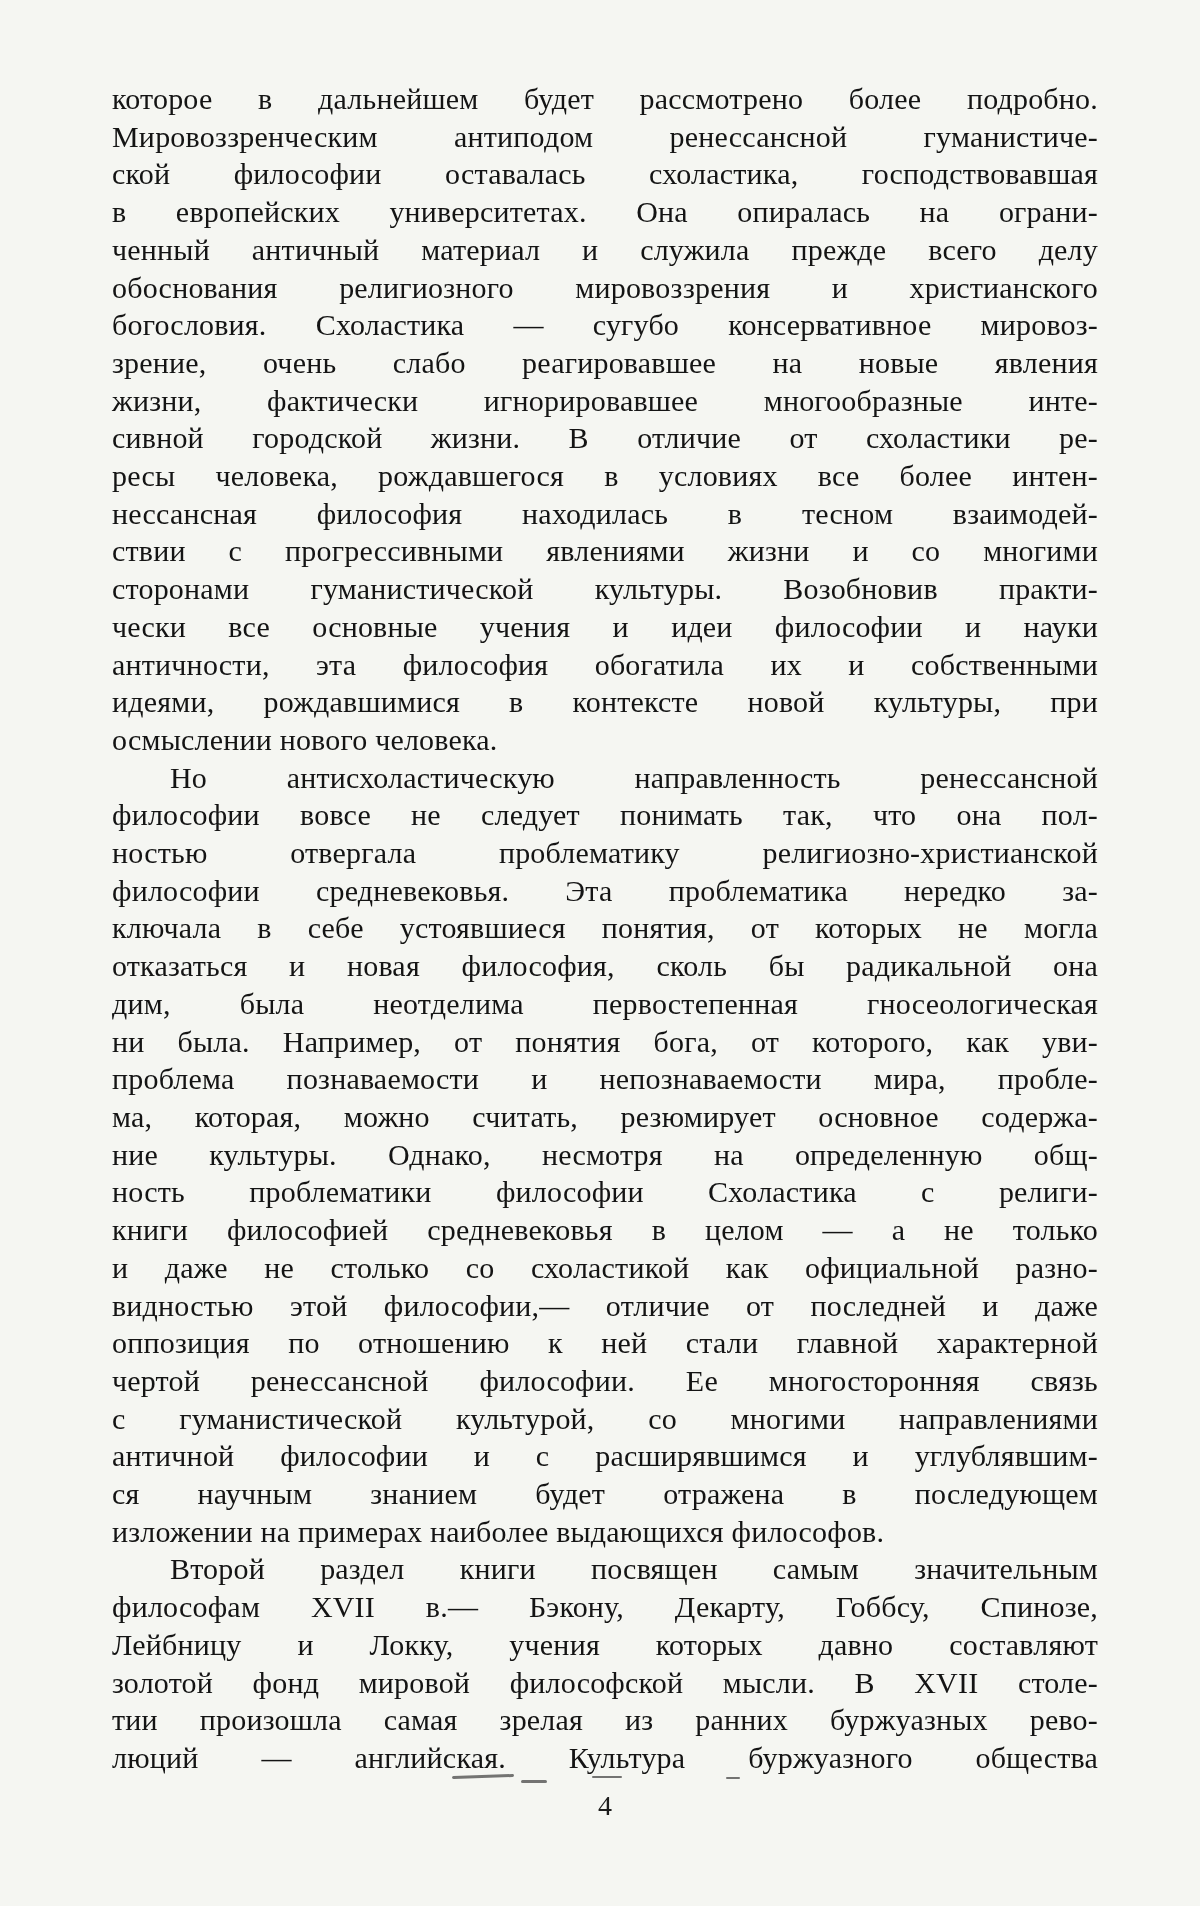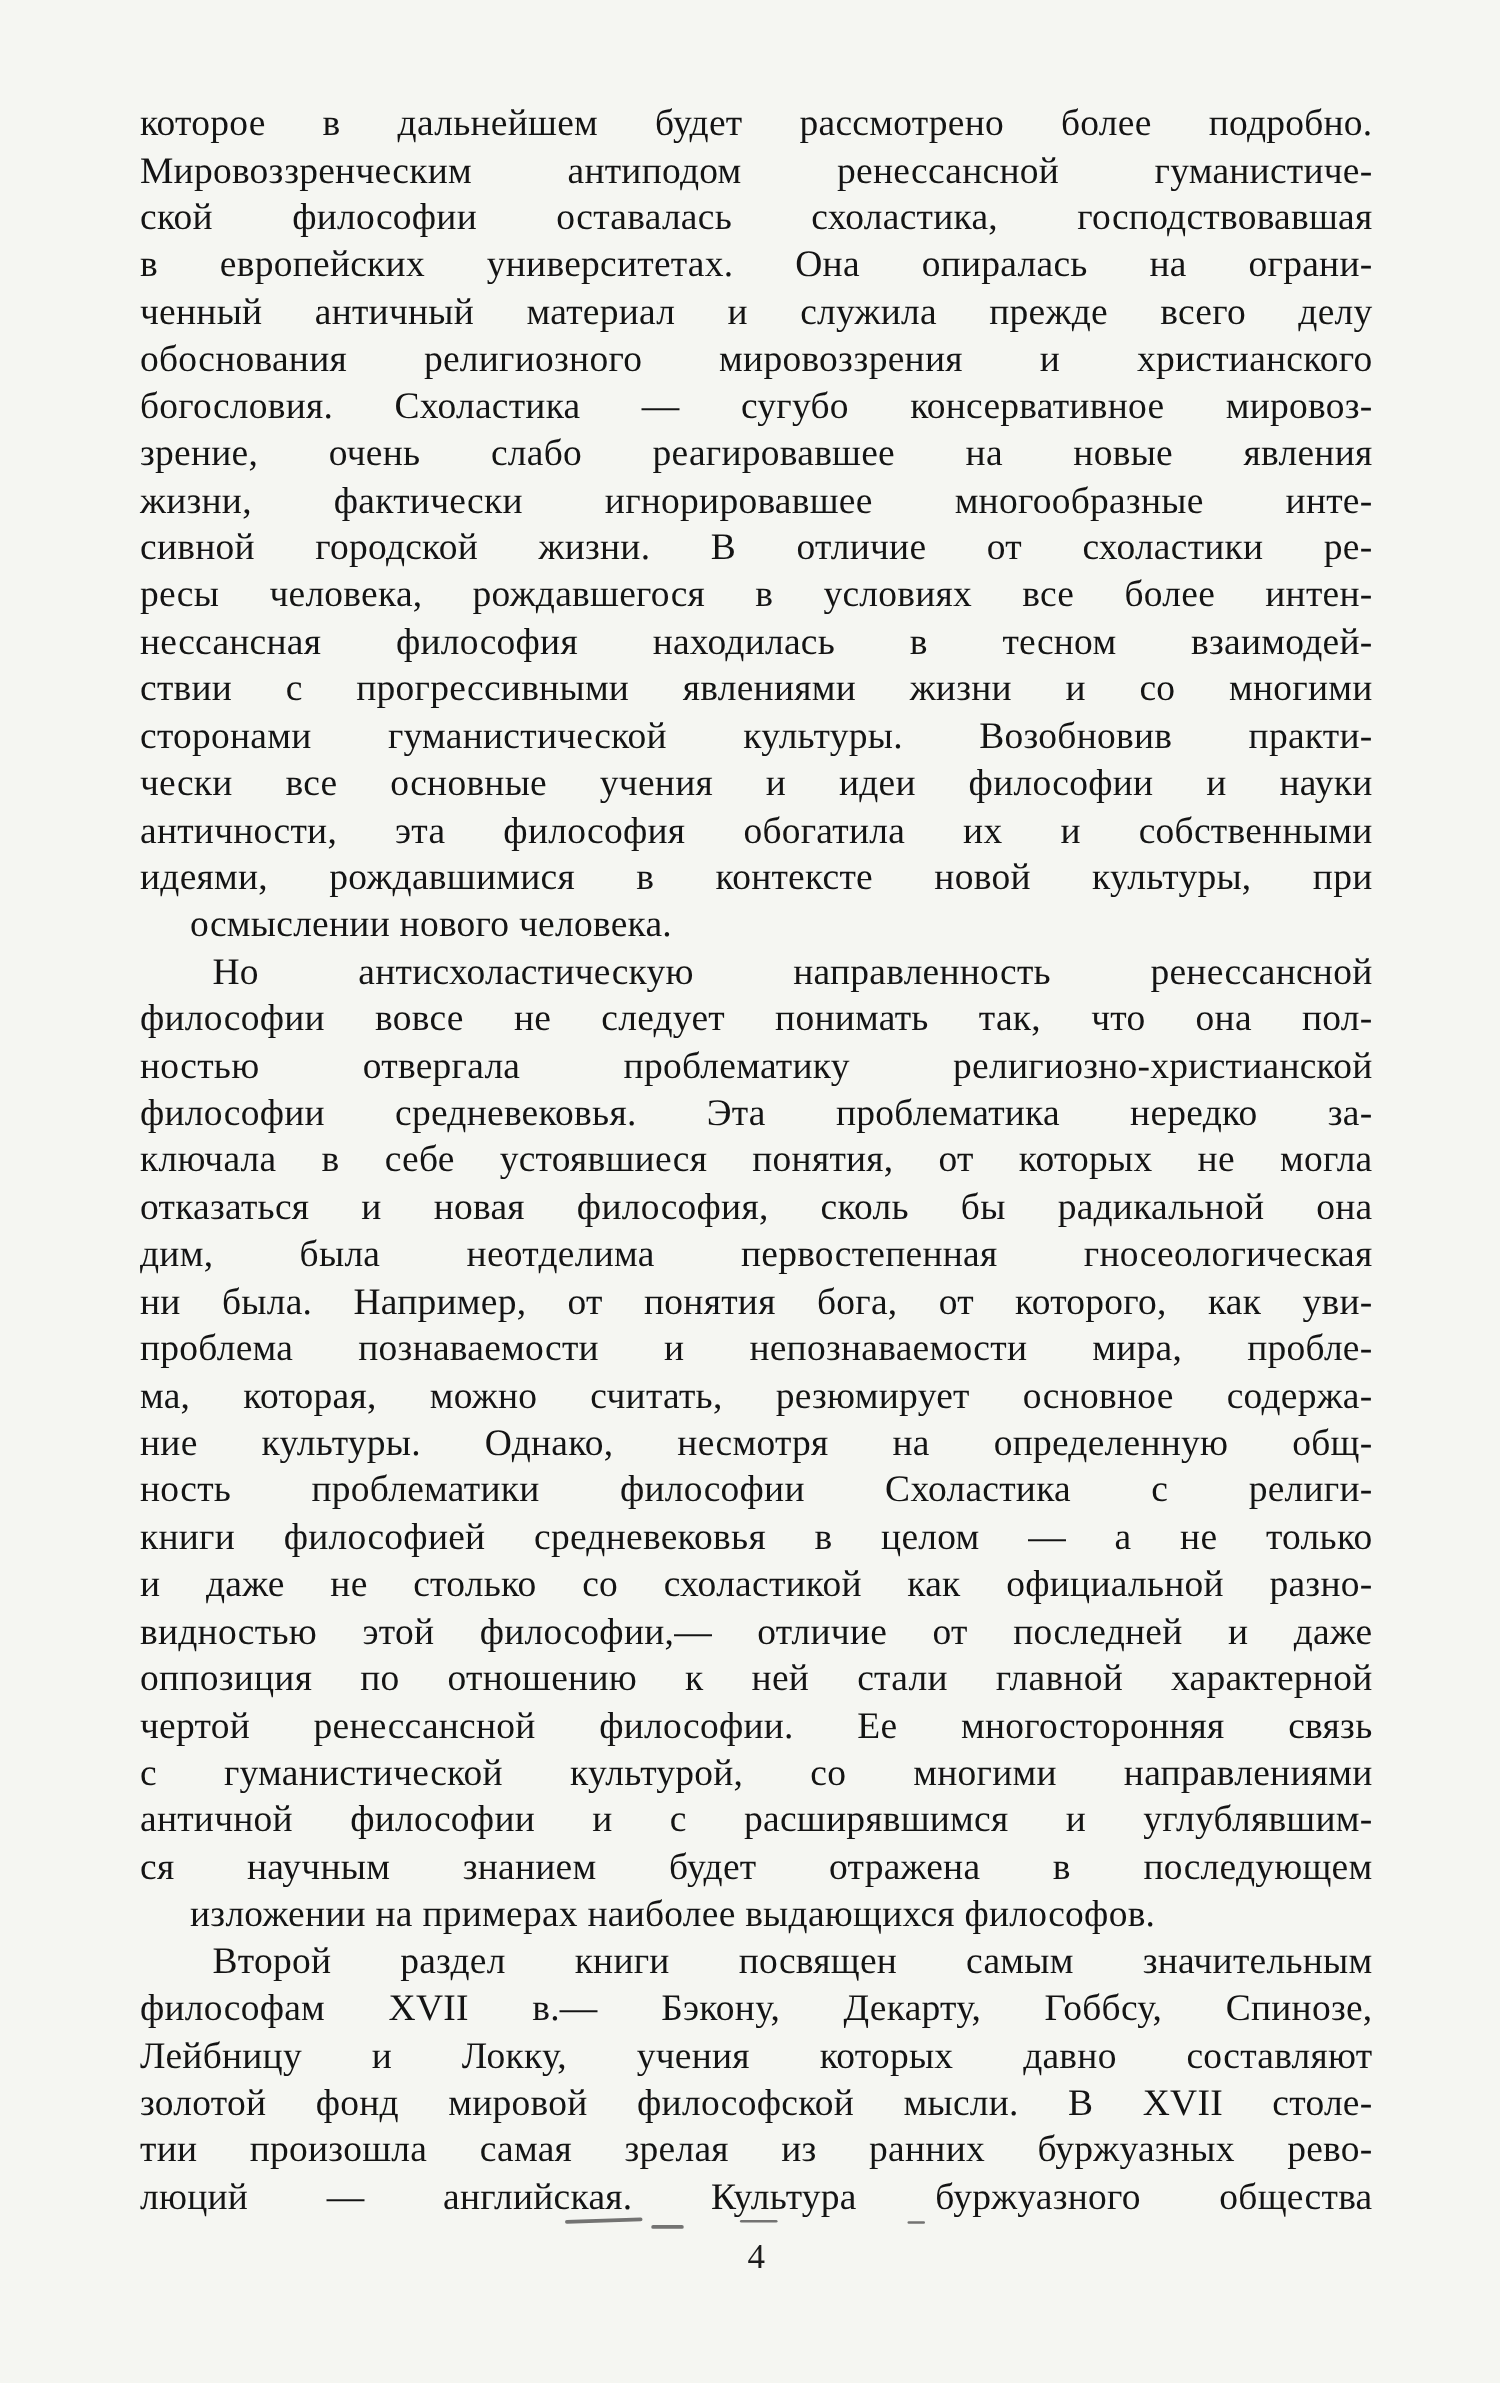--- a/index.html
+++ b/index.html
@@ -26,21 +26,20 @@
     color:var(--ink);
     text-align:justify;
     -moz-text-align-last:justify;
     text-align-last:justify;
     letter-spacing:0.2px;
   }
   .line.indent{text-indent:58px;}
   .line.end{
     -moz-text-align-last:left;
     text-align-last:left;
-    margin-left:40px;
   }
   .page-number{
     position:absolute;
     left:112px;top:1790px;width:986px;
     text-align:center;
     font-size:28px;
     color:#1c1c1c;
   }
   .watermark{
     position:absolute;

